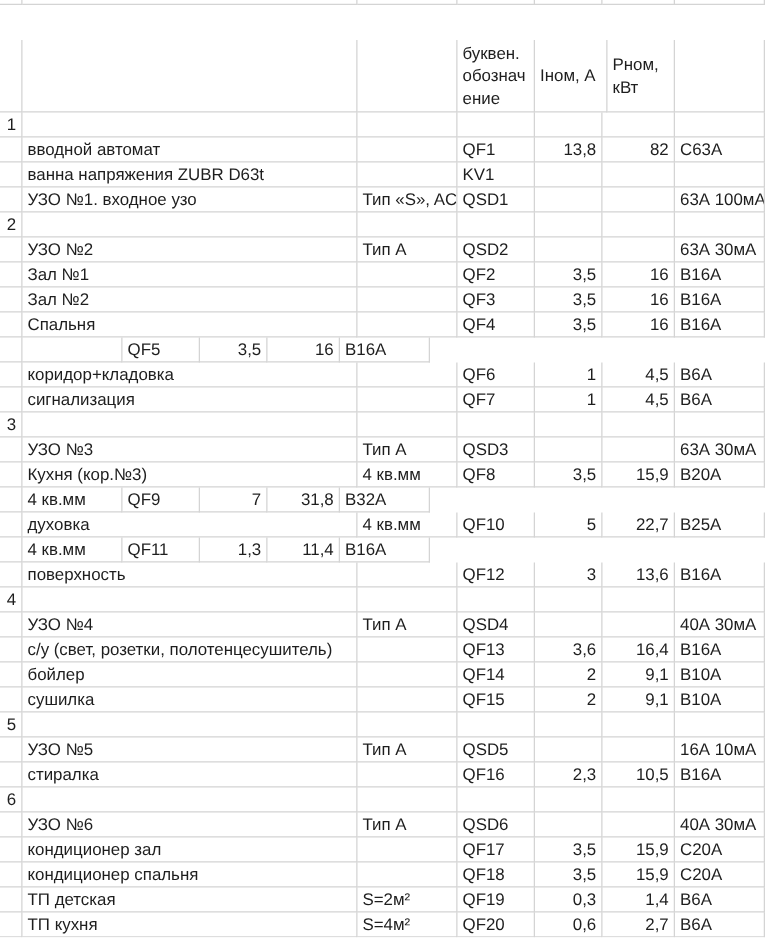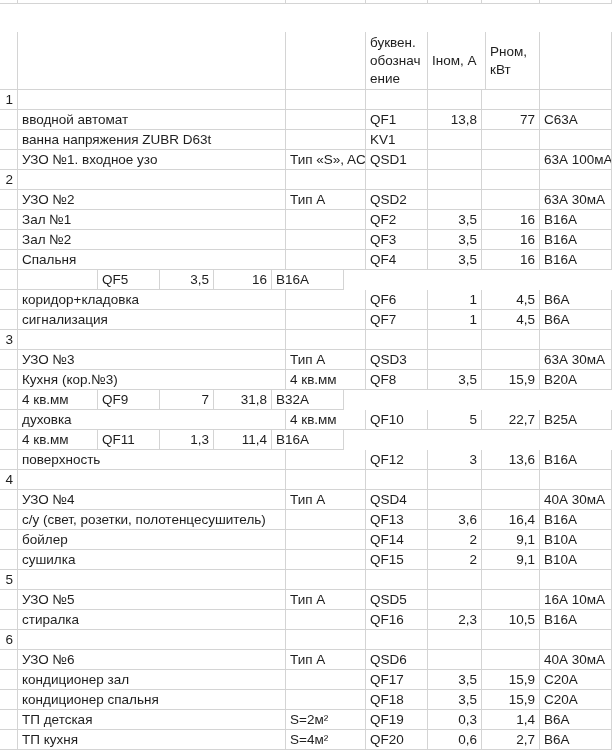--- a/index.html
+++ b/index.html
@@ -73,21 +73,21 @@
         <div class="cell col-4 align-right"></div>
         <div class="cell col-5 align-right"></div>
         <div class="cell col-6"></div>
       </div>
       <div class="grid-row">
         <div class="cell col-0 align-right"></div>
         <div class="cell col-1">вводной автомат</div>
         <div class="cell col-2"></div>
         <div class="cell col-3">QF1</div>
         <div class="cell col-4 align-right">13,8</div>
-        <div class="cell col-5 align-right">77</div>
+        <div class="cell col-5 align-right">82</div>
         <div class="cell col-6">C63A</div>
       </div>
       <div class="grid-row">
         <div class="cell col-0 align-right"></div>
         <div class="cell col-1">ванна напряжения ZUBR D63t</div>
         <div class="cell col-2"></div>
         <div class="cell col-3">KV1</div>
         <div class="cell col-4 align-right"></div>
         <div class="cell col-5 align-right"></div>
         <div class="cell col-6"></div>

